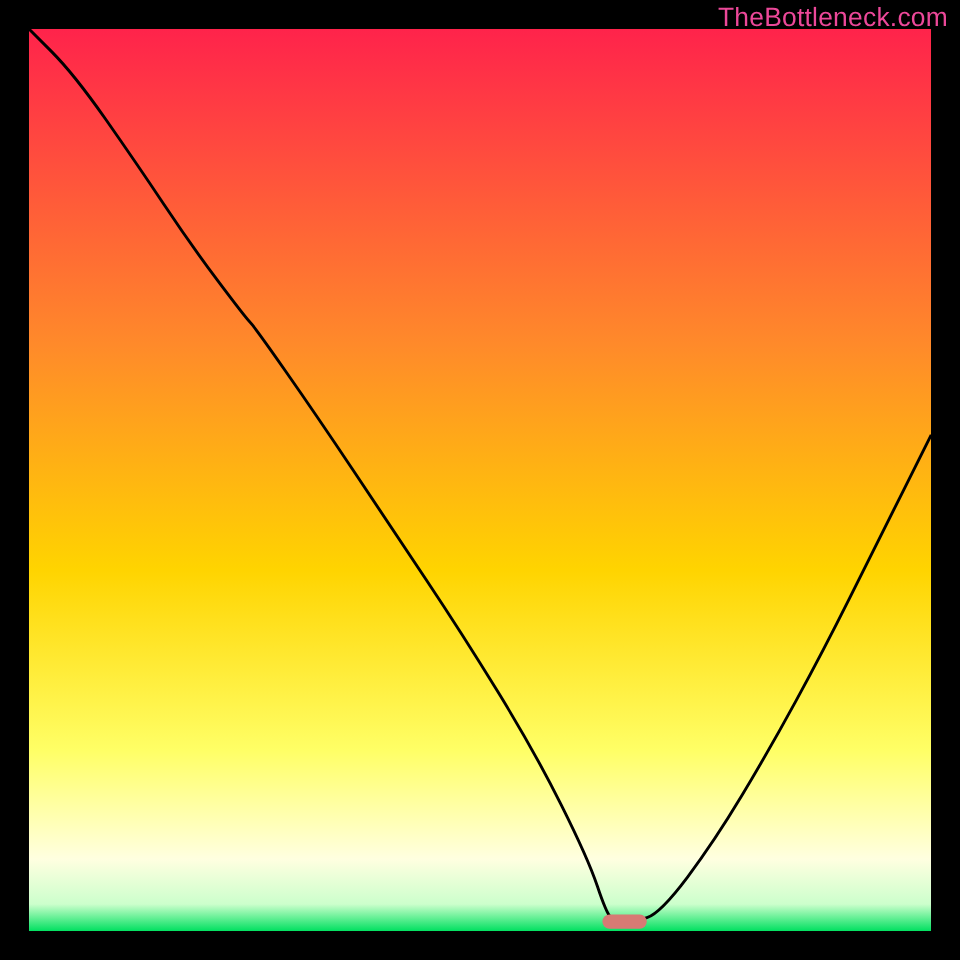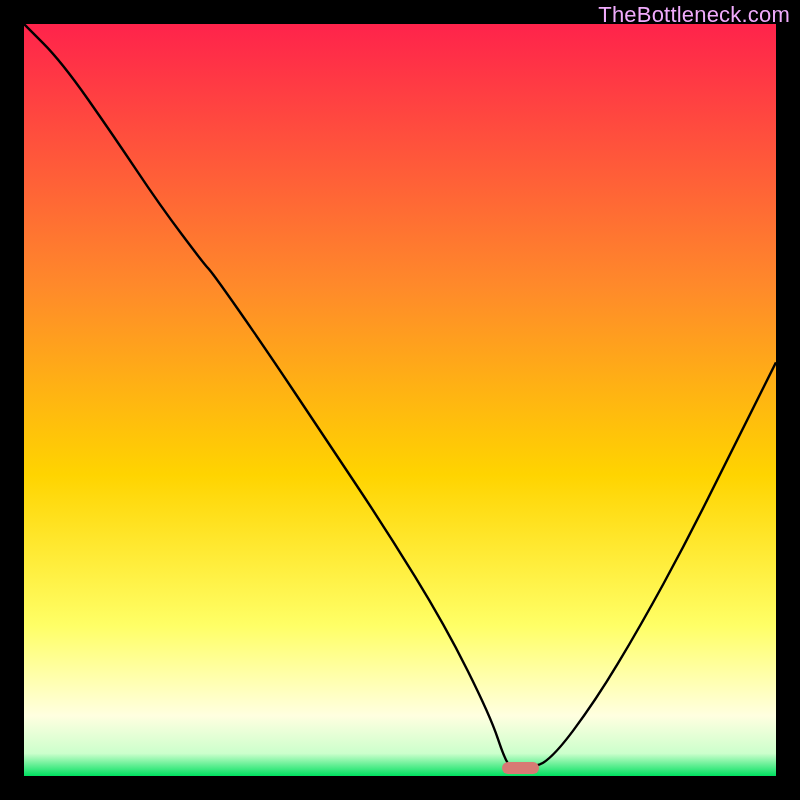--- a/index.html
+++ b/index.html
@@ -1,19 +1,19 @@
 <!DOCTYPE html>
 <html><head>
 <meta charset="utf-8">
 <style>
   html,body{margin:0;padding:0;width:800px;height:800px;background:#000;font-family:Arial,Helvetica,sans-serif;}
   .frame{position:absolute;left:0;top:0;width:800px;height:800px;background:#000;}
   .plot-area{position:absolute;left:24px;top:24px;width:752px;height:752px;overflow:hidden;}
   .gradient{position:absolute;left:0;top:0;width:100%;height:100%;}
-  .watermark{position:absolute;top:2px;right:10px;color:#f0abfc;font-size:22px;letter-spacing:.2px;}
+  .watermark{position:absolute;top:2px;right:10px;color:#ec4899;font-size:22px;letter-spacing:.2px;}
   svg.curve{position:absolute;left:0;top:0;width:752px;height:752px;}
   .marker{position:absolute;width:40px;height:12px;border-radius:6px;background:#d77a74;}
 </style>
 </head>
 <body>
 
 <div class="frame">
   <div class="plot-area">
     <svg class="gradient" viewBox="0 0 100 100" preserveAspectRatio="none">
       <defs>

